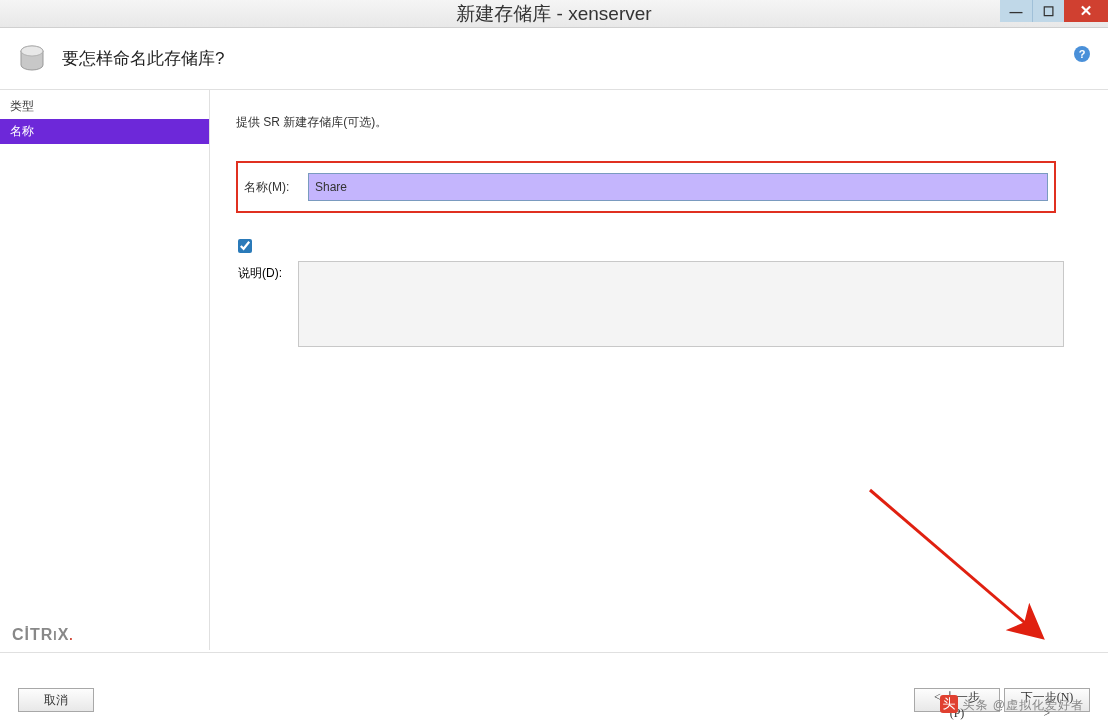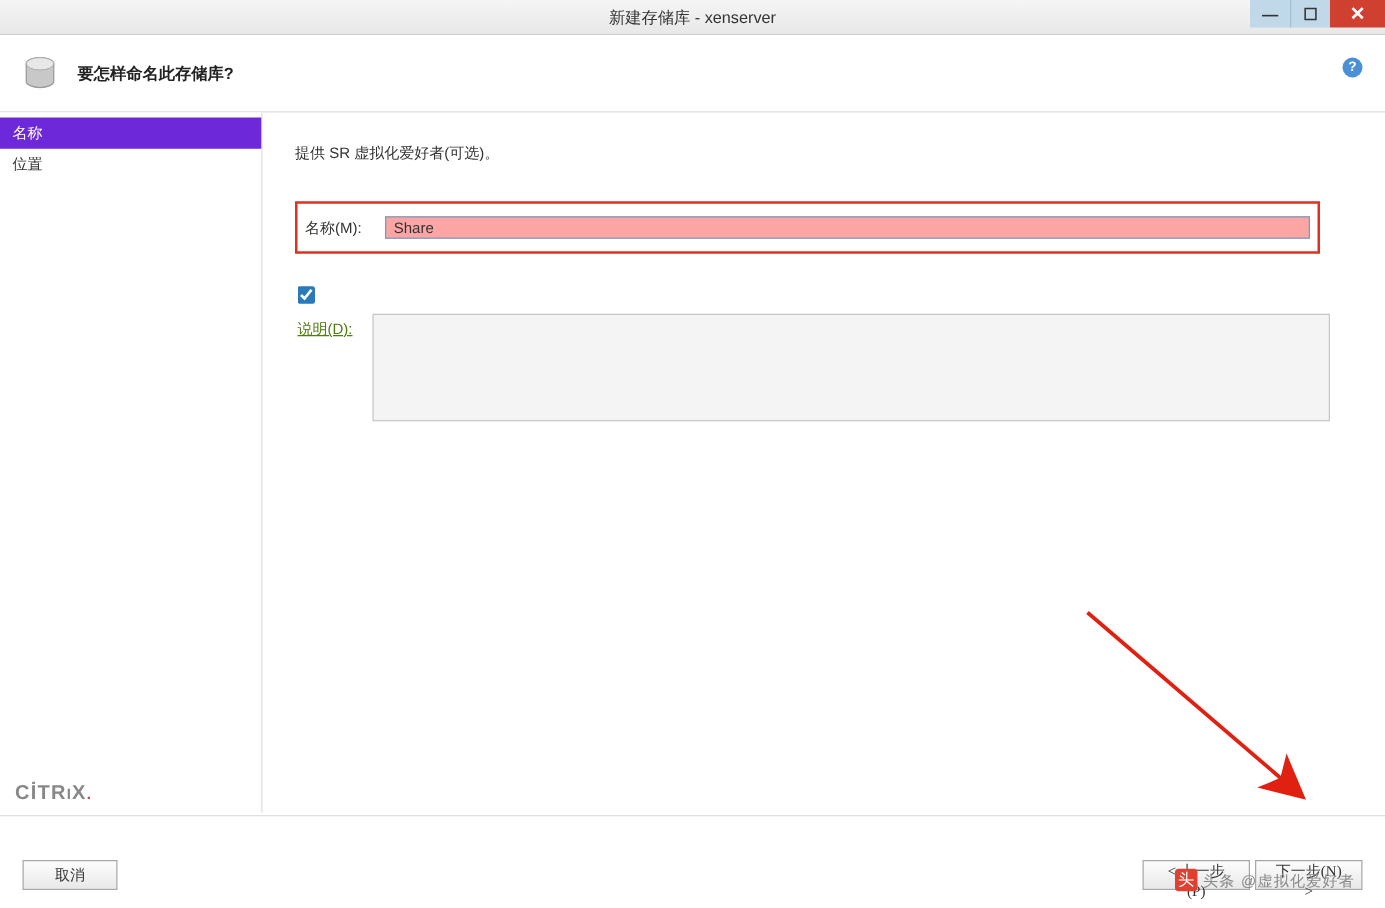--- a/index.html
+++ b/index.html
@@ -1,52 +1,52 @@
 <!DOCTYPE html>
 <html><head>
 <meta charset="utf-8">
 <style>
 * { box-sizing: border-box; margin: 0; padding: 0; font-family: "Microsoft YaHei", Tahoma, Arial, sans-serif; font-size: 12px; }
 body { background: #fff; width: 1108px; height: 726px; overflow: hidden; position: relative; }
 
 .titlebar { height: 28px; background: linear-gradient(to bottom, #f5f5f5, #e8e8e8); display: flex; align-items: center; position: relative; border-bottom: 1px solid #d0d0d0; }
-.titlebar-title { position: absolute; left: 50%; transform: translateX(-50%); color: #333; font-size: 13px; }
+.titlebar-title { position: absolute; left: 50%; transform: translateX(-50%); color: #333; font-size: 19px; }
 .window-controls { position: absolute; right: 0; top: 0; display: flex; height: 22px; }
 .win-btn { width: 32px; height: 22px; display: flex; align-items: center; justify-content: center; font-size: 13px; font-weight: bold; cursor: pointer; }
 .win-min { background: #c0d8e8; color: #333; }
 .win-max { background: #c0d8e8; color: #333; border-left: 1px solid #a0c0d8; }
 .win-close { background: #d04030; color: #fff; width: 44px; font-size: 15px; }
 
 .header { height: 62px; background: #fff; display: flex; align-items: center; padding: 0 16px; border-bottom: 1px solid #e0e0e0; position: relative; }
 .header-icon { width: 32px; height: 32px; margin-right: 14px; }
-.header-title { font-weight: bold; font-size: 13px; color: #222; }
+.header-title { font-weight: normal; font-size: 17px; color: #222; }
 .help-icon { position: absolute; right: 18px; top: 18px; width: 16px; height: 16px; border-radius: 50%; background: #4a90d9; color: #fff; display: flex; align-items: center; justify-content: center; font-size: 11px; font-weight: bold; cursor: pointer; }
 
 .body-area { display: flex; height: 560px; }
 
 .sidebar { width: 210px; background: #fff; border-right: 1px solid #e0e0e0; padding-top: 4px; position: relative; }
 .sidebar-item { padding: 4px 10px; color: #333; cursor: pointer; }
 .sidebar-item.selected { background: #6d28d9; color: #fff; }
 .citrix-logo { position: absolute; bottom: 6px; left: 12px; font-size: 16px; font-weight: bold; color: #888; letter-spacing: 1px; }
 .citrix-logo .dot { color: #d04030; }
 
 .main { flex: 1; padding: 24px 30px 10px 26px; position: relative; }
 .desc-line { color: #333; margin-bottom: 30px; }
 
 .highlight-box { border: 2px solid #e03020; padding: 10px 6px; display: inline-flex; align-items: center; margin-bottom: 26px; }
 .field-row { display: flex; align-items: center; }
 .field-label { width: 60px; color: #333; }
-.name-input { width: 740px; height: 18px; border: 1px solid #7a9bbf; padding: 2px 6px; background: #fca5a5; color: #333; outline: none; }
+.name-input { width: 740px; height: 28px; border: 1px solid #7a9bbf; padding: 2px 6px; background: #c4b5fd; color: #333; outline: none; }
 .name-input-wrap { margin-left: 4px; }
 
 .chk-row { display: flex; align-items: center; margin-bottom: 8px; margin-left: 2px; }
 .chk { width: 14px; height: 14px; margin-right: 8px; accent-color: #2a7ab9; }
 
 .desc-row { display: flex; align-items: flex-start; margin-left: 2px; }
-.desc-label { width: 60px; color: #4d7c0f; padding-top: 4px; text-decoration: underline; }
+.desc-label { width: 60px; color: #000000; padding-top: 4px; }
 .desc-textarea { width: 766px; height: 86px; border: 1px solid #c8c8c8; background: #f4f4f4; resize: none; outline: none; padding: 4px; color: #999; }
 
 .footer { position: absolute; left: 0; right: 0; bottom: 0; height: 74px; border-top: 1px solid #e0e0e0; background: #fff; }
 .btn { height: 24px; padding: 0 12px; background: linear-gradient(to bottom, #fdfdfd, #e8e8e8); border: 1px solid #a8a8a8; cursor: pointer; color: #333; font-family: Liberation Serif, serif; }
 .btn-cancel { position: absolute; left: 18px; bottom: 14px; width: 76px; }
 .btn-group-right { position: absolute; right: 18px; bottom: 14px; display: flex; gap: 4px; }
 .btn-nav { width: 86px; }
 
 .arrow { position: absolute; right: 44px; top: 484px; width: 200px; height: 170px; pointer-events: none; }
 .watermark { position: absolute; right: 24px; bottom: 12px; font-size: 18px; color: #888; font-weight: 500; letter-spacing: 1px; pointer-events: none; }
@@ -69,27 +69,27 @@
     <ellipse cx="16" cy="8" rx="11" ry="5" fill="#d8d8d8" stroke="#999" stroke-width="1"></ellipse>
     <path d="M5 8 L5 22 A11 5 0 0 0 27 22 L27 8" fill="#c8c8c8" stroke="#999" stroke-width="1"></path>
     <ellipse cx="16" cy="8" rx="11" ry="5" fill="#e8e8e8" stroke="#aaa" stroke-width="0.8"></ellipse>
   </svg>
   <span class="header-title">要怎样命名此存储库?</span>
   <div class="help-icon">?</div>
 </div>
 
 <div class="body-area">
   <div class="sidebar">
+    <div class="sidebar-item">类型</div>
     <div class="sidebar-item selected">名称</div>
-    <div class="sidebar-item">位置</div>
     <div class="citrix-logo">CİTR<span style="font-weight:900">I</span>X<span class="dot">.</span></div>
   </div>
 
   <div class="main">
-    <div class="desc-line">提供 SR 虚拟化爱好者(可选)。</div>
+    <div class="desc-line">提供 SR 新建存储库(可选)。</div>
 
     <div class="highlight-box">
       <div class="field-row">
         <span class="field-label">名称(M):</span>
         <span class="name-input-wrap">
           <input class="name-input" type="text" value="Share" style="">
         </span>
       </div>
     </div>
 

